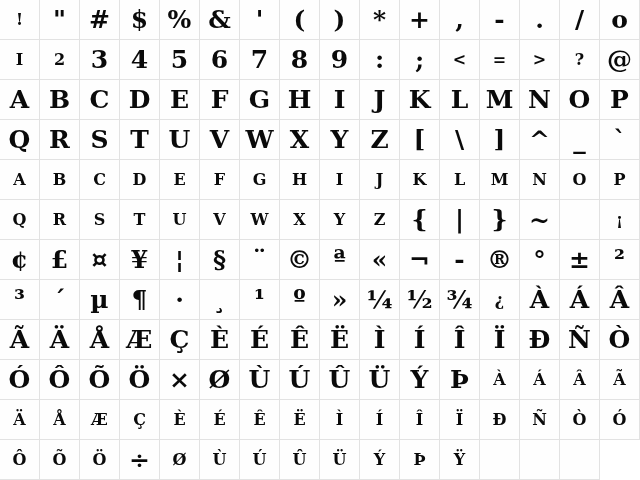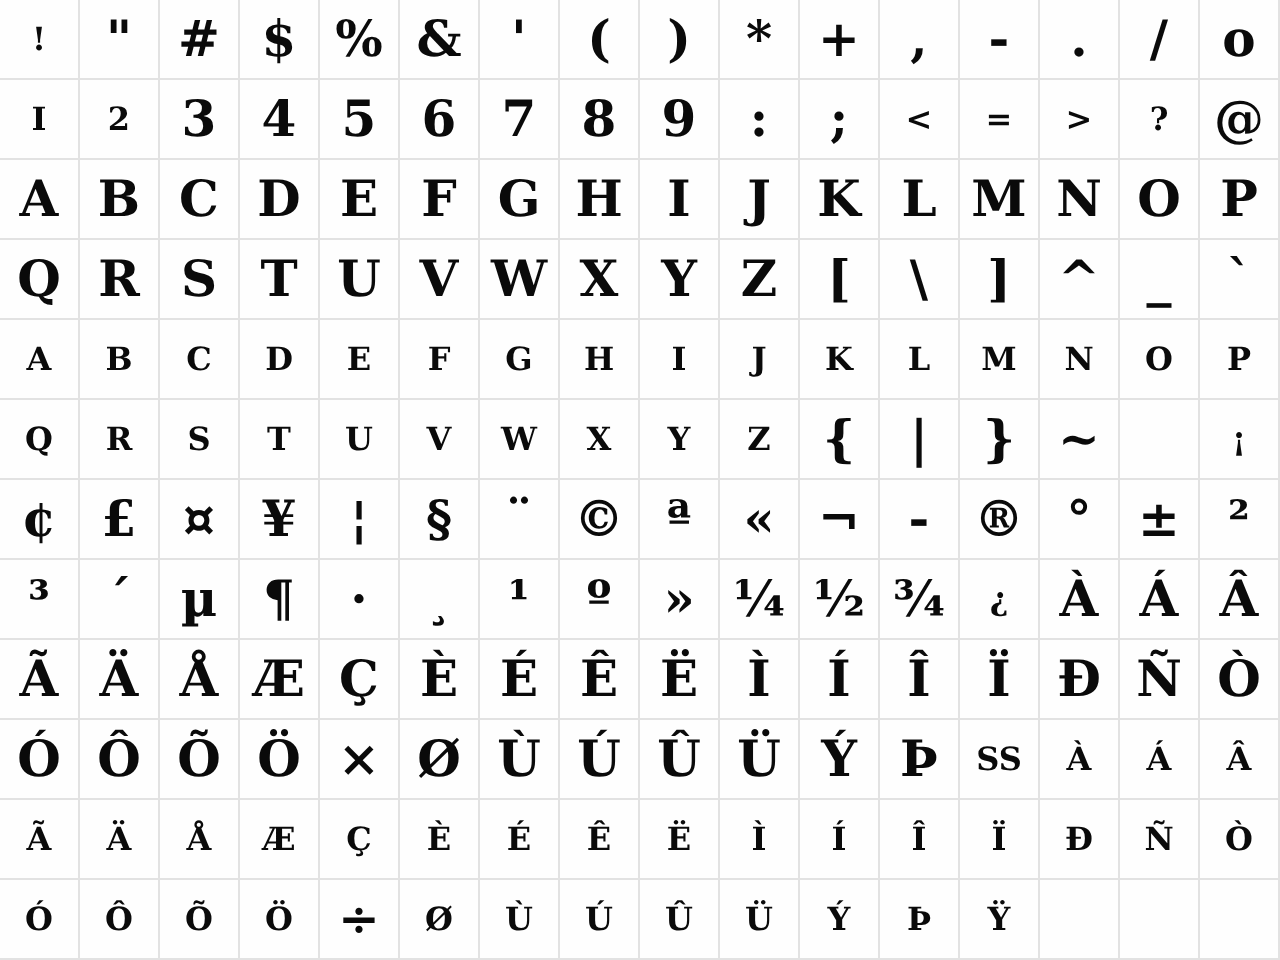--- a/index.html
+++ b/index.html
@@ -186,21 +186,20 @@
     <div class="cell lg">Õ</div>
     <div class="cell lg">Ö</div>
     <div class="cell lg">×</div>
     <div class="cell lg">Ø</div>
     <div class="cell lg">Ù</div>
     <div class="cell lg">Ú</div>
     <div class="cell lg">Û</div>
     <div class="cell lg">Ü</div>
     <div class="cell lg">Ý</div>
     <div class="cell lg">Þ</div>
-    <div class="cell sm">SS</div>
     <div class="cell sm">À</div>
     <div class="cell sm">Á</div>
     <div class="cell sm">Â</div>
     <div class="cell sm">Ã</div>
     <div class="cell sm">Ä</div>
     <div class="cell sm">Å</div>
     <div class="cell sm">Æ</div>
     <div class="cell sm">Ç</div>
     <div class="cell sm">È</div>
     <div class="cell sm">É</div>

